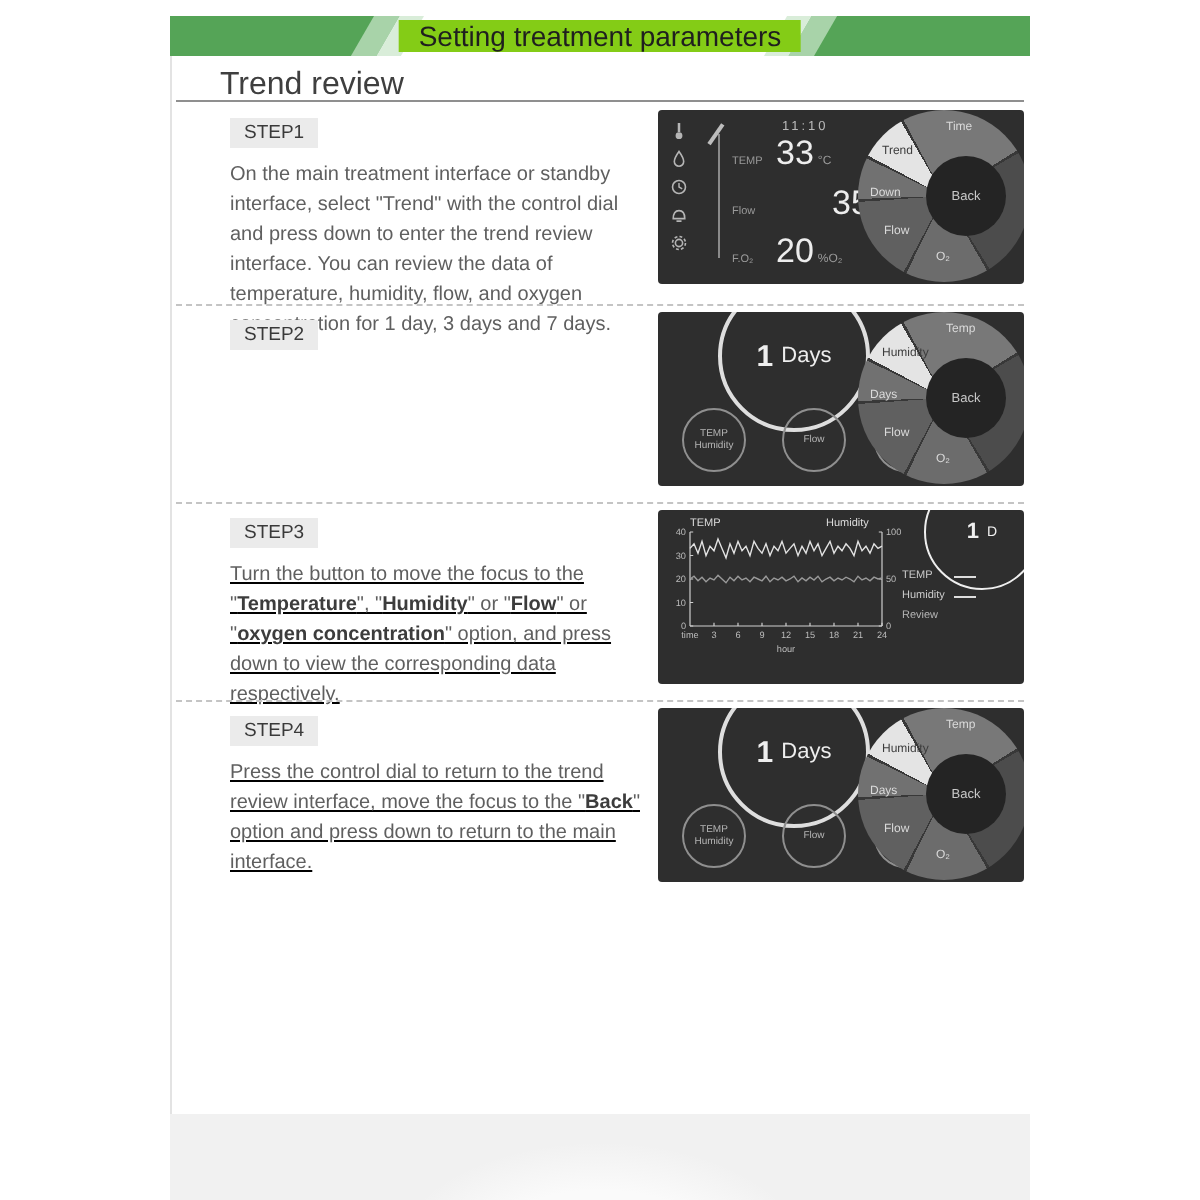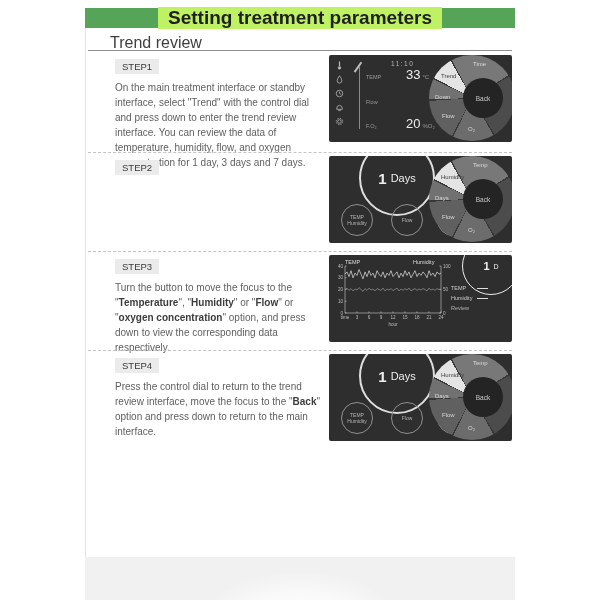--- a/index.html
+++ b/index.html
@@ -12,48 +12,48 @@
   .hbar.right{right:0;width:108px;}
   .hbar.left::before{content:'';position:absolute;right:-13px;top:0;width:13px;height:100%;
        background:var(--accent-l1,#a8d3a9);transform:skewX(-30deg);transform-origin:top left;}
   .hbar.left::after{content:'';position:absolute;right:-25px;top:0;width:12px;height:100%;
        background:var(--accent-l2,#d9edd9);transform:skewX(-30deg);transform-origin:top left;}
   .hbar.right::before{content:'';position:absolute;left:-13px;top:0;width:13px;height:100%;
        background:var(--accent-l1,#a8d3a9);transform:skewX(-30deg);transform-origin:bottom right;}
   .hbar.right::after{content:'';position:absolute;left:-25px;top:0;width:12px;height:100%;
        background:var(--accent-l2,#d9edd9);transform:skewX(-30deg);transform-origin:bottom right;}
   .htitle{position:absolute;left:50%;top:50%;transform:translate(-50%,-50%);
-       font-size:19px;font-weight:bold;color:#1f1f1f;white-space:nowrap;background:#bef264;padding:0 10px;}
+       font-size:14px;font-weight:normal;color:#1f1f1f;white-space:nowrap;background:#84cc16;padding:0 10px;}
   
   .page-edge{position:absolute;left:85px;top:28px;height:529px;width:1px;background:#e3e3e3;}
   .section-title{position:absolute;left:110px;top:34px;font-size:16px;color:#3f3f3f;}
   .section-rule{position:absolute;left:88px;top:50px;width:424px;border-top:1px solid #8f8f8f;}
   .footer{position:absolute;left:85px;top:557px;width:430px;height:43px;background:#f1f1f1;overflow:hidden;}
   .footer::before{content:'';position:absolute;left:110px;top:14px;width:210px;height:120px;border-radius:50%;
        background:radial-gradient(closest-side,#fafafa 60%,rgba(250,250,250,0) 100%);}
   
   .step-row{position:absolute;left:88px;width:424px;height:97px;}
-  .step-row.dashed{border-top:1px dashed #c4c4c4;}
+  .step-row.dashed{border-top:1px dashed #c4c4c4;text-decoration:underline;}
   .badge{display:inline-block;margin-left:27px;margin-top:7px;padding:2px 7px;background:#ebebeb;
        color:#3a3a3a;font-size:9.5px;text-align:center;}
   .step-text{margin:6px 0 0 27px;width:206px;font-size:10px;line-height:1.5;color:#5f5f5f;}
   .step-text b{color:#3c3c3c;}
   
   .panel{position:absolute;right:0;top:3px;width:183px;height:87px;background:var(--panel,#2e2e2e);
        overflow:hidden;border-radius:2px;}
   
   .icon-col{position:absolute;left:6px;top:6px;display:flex;flex-direction:column;gap:5px;}
   .icon-col svg{display:block;}
   .divider{position:absolute;left:30px;top:12px;height:62px;width:1px;background:#8a8a8a;}
   .divider::before{content:'';position:absolute;left:-2px;top:-6px;width:1.5px;height:12px;background:#bdbdbd;
        transform:rotate(35deg);}
   .scr-time{position:absolute;left:62px;top:5px;font-size:6.5px;color:#b9b9b9;letter-spacing:1.5px;}
   .vital{position:absolute;left:37px;display:flex;align-items:baseline;}
   .vital .vlabel{width:20px;font-size:5.5px;color:#9a9a9a;}
-  .vital .vvalue{font-size:13px;color:#ededed;margin-left:20px;}
+  .vital .vvalue{font-size:17px;color:#ededed;margin-left:2px;}
   .vital .vunit{font-size:6px;color:#9a9a9a;margin-left:2px;}
   .v1{top:12px;} .v2{top:37px;gap:28px;} .v3{top:61px;}
   
   .wheel{position:absolute;right:-3px;top:0;width:86px;height:86px;border-radius:50%;
     background:conic-gradient(from 0deg,
       #787878 0 58deg,#383838 58deg 60deg,#4c4c4c 60deg 148deg,#383838 148deg 150deg,
       #6c6c6c 150deg 206deg,#383838 206deg 208deg,#606060 208deg 266deg,#383838 266deg 268deg,
       #717171 268deg 296deg,#383838 296deg 298deg,#e4e4e4 298deg 330deg,#383838 330deg 332deg,
       #787878 332deg 360deg);}
   .wl{position:absolute;font-size:6px;color:#dadada;white-space:nowrap;}

